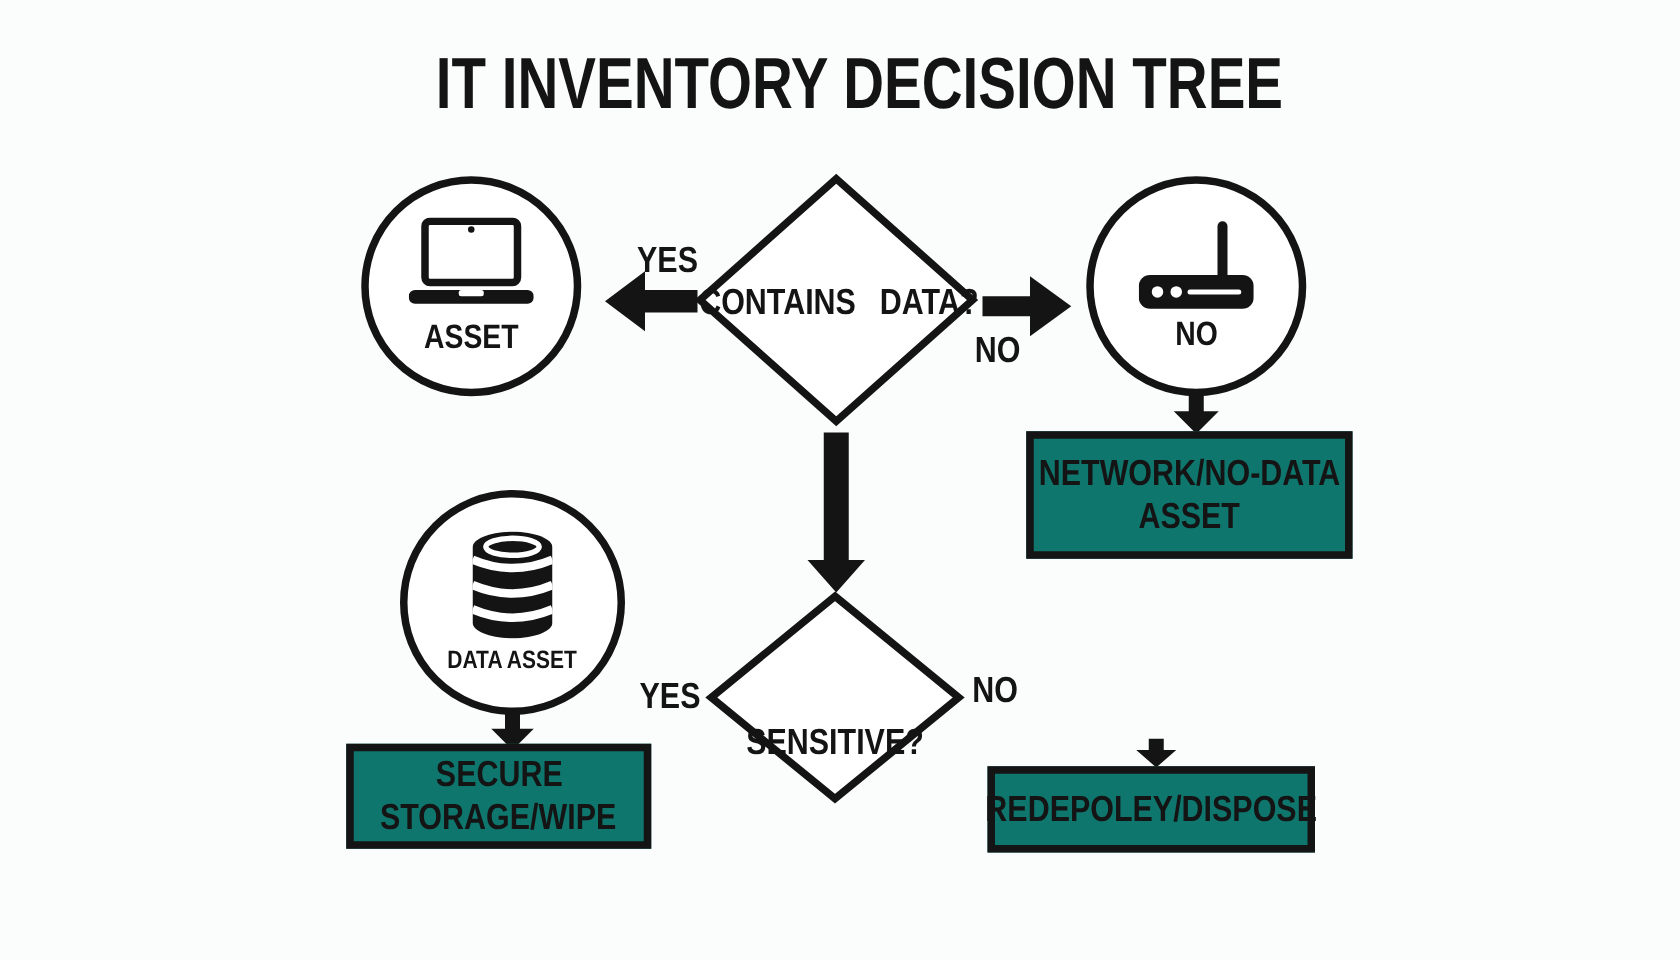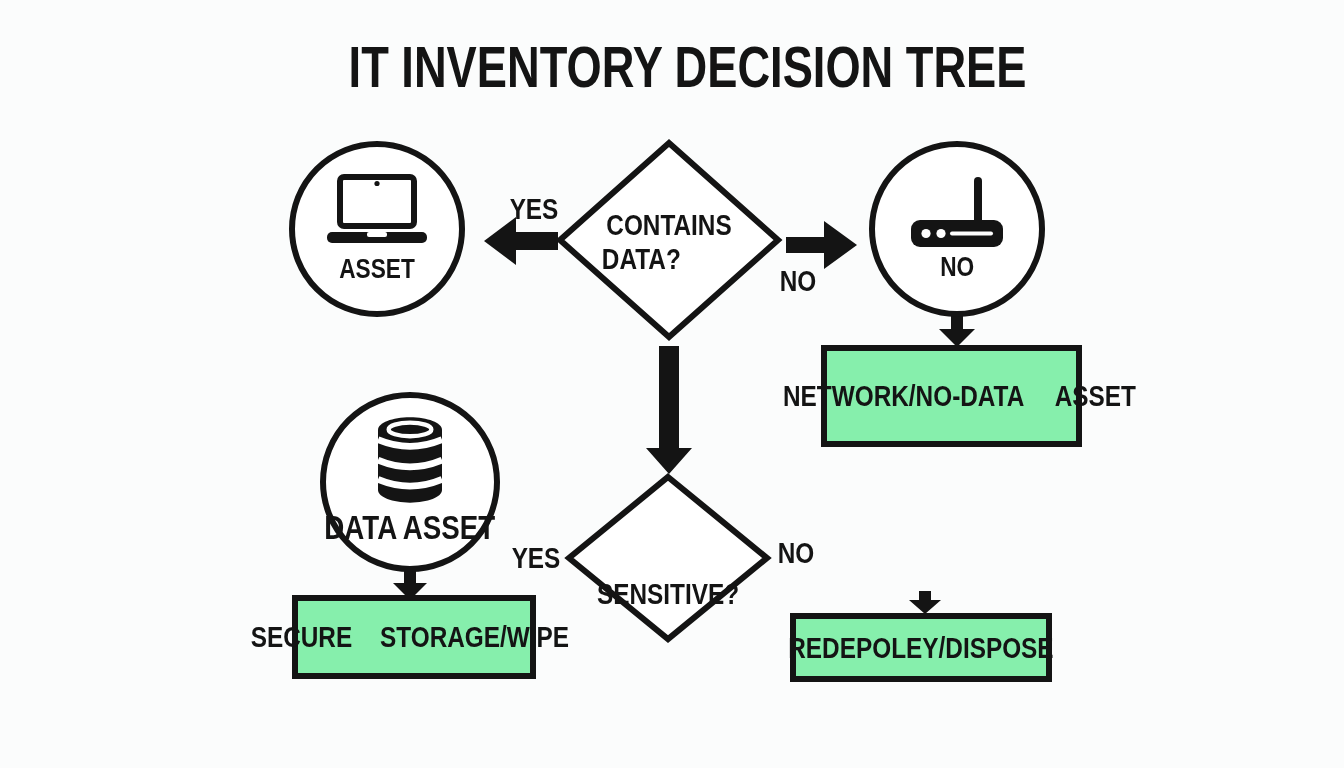--- a/index.html
+++ b/index.html
@@ -19,30 +19,30 @@
   }
   .title .cond{display:inline-block;transform:scaleX(0.78);transform-origin:center;white-space:nowrap;}
   svg.overlay{position:absolute;left:0;top:0;}
   .circle{
     position:absolute;box-sizing:border-box;border-radius:50%;
     border:6px solid #141414;background:#ffffff;
     display:flex;flex-direction:column;align-items:center;justify-content:center;
   }
   .box{
     position:absolute;box-sizing:border-box;
-    border:6px solid #141414;background:#86efac;
-    display:flex;flex-direction:row;align-items:center;justify-content:center;
+    border:6px solid #141414;background:#0f766e;
+    display:flex;flex-direction:column;align-items:center;justify-content:center;
     font-weight:700;font-size:29px;line-height:34px;text-align:center;
   }
   .box .cond{display:inline-block;transform:scaleX(0.84);transform-origin:center;white-space:nowrap;}
   .node-label{font-weight:700;}
   .node-label .cond{display:inline-block;transform:scaleX(0.84);transform-origin:center;white-space:nowrap;}
   .dstack{
     position:absolute;transform:translate(-50%,-50%);
-    display:flex;flex-direction:column;align-items:flex-start;
+    display:flex;align-items:flex-end;
     font-weight:700;font-size:29px;line-height:34px;text-align:center;
   }
   .dstack .cond{display:inline-block;transform:scaleX(0.84);transform-origin:center;white-space:nowrap;}
   .edge{
     position:absolute;font-weight:700;font-size:29px;white-space:nowrap;
     transform:translate(-50%,-50%) scaleX(0.84);
   }
 </style>
 </head>
 <body>
@@ -92,21 +92,21 @@
   </div>
 
   <div class="circle" style="left:320px;top:392px;width:180px;height:180px;">
     <svg width="64" height="86" viewBox="0 0 66 88">
       <path d="M0,13 C0,5.8 14.8,0 33,0 C51.2,0 66,5.8 66,13 L66,75 C66,82.2 51.2,88 33,88 C14.8,88 0,82.2 0,75 Z" fill="#141414"></path>
       <ellipse cx="33" cy="12.5" rx="22" ry="7" fill="none" stroke="#ffffff" stroke-width="4.5"></ellipse>
       <path d="M0,23 Q33,37 66,23" fill="none" stroke="#ffffff" stroke-width="7"></path>
       <path d="M0,44 Q33,58 66,44" fill="none" stroke="#ffffff" stroke-width="7"></path>
       <path d="M0,64 Q33,78 66,64" fill="none" stroke="#ffffff" stroke-width="7"></path>
     </svg>
-    <div class="node-label" style="font-size:33px;margin-top:6px;"><span class="cond">DATA ASSET</span></div>
+    <div class="node-label" style="font-size:20px;margin-top:6px;"><span class="cond">DATA ASSET</span></div>
   </div>
 
   <div class="dstack" style="left:669px;top:242px;">
     <span class="cond">CONTAINS</span>
     <span class="cond">DATA?</span>
   </div>
 
   <div class="dstack" style="left:668px;top:558px;margin-top:36px;">
     <span class="cond">SENSITIVE?</span>
   </div>
@@ -114,21 +114,21 @@
   <div class="edge" style="left:534px;top:209px;">YES</div>
   <div class="edge" style="left:798px;top:281px;">NO</div>
   <div class="edge" style="left:536px;top:558px;">YES</div>
   <div class="edge" style="left:796px;top:553px;">NO</div>
 
   <div class="box" style="left:821px;top:345px;width:261px;height:102px;">
     <span class="cond">NETWORK/NO-DATA</span>
     <span class="cond">ASSET</span>
   </div>
 
-  <div class="box" style="left:292px;top:595px;width:244px;height:84px;">
+  <div class="box" style="left:277px;top:595px;width:244px;height:84px;">
     <span class="cond">SECURE</span>
     <span class="cond">STORAGE/WIPE</span>
   </div>
 
 
   <div class="box" style="left:790px;top:613px;width:262px;height:69px;">
     <span class="cond">REDEPOLEY/DISPOSE</span>
   </div>
 
 </div>

